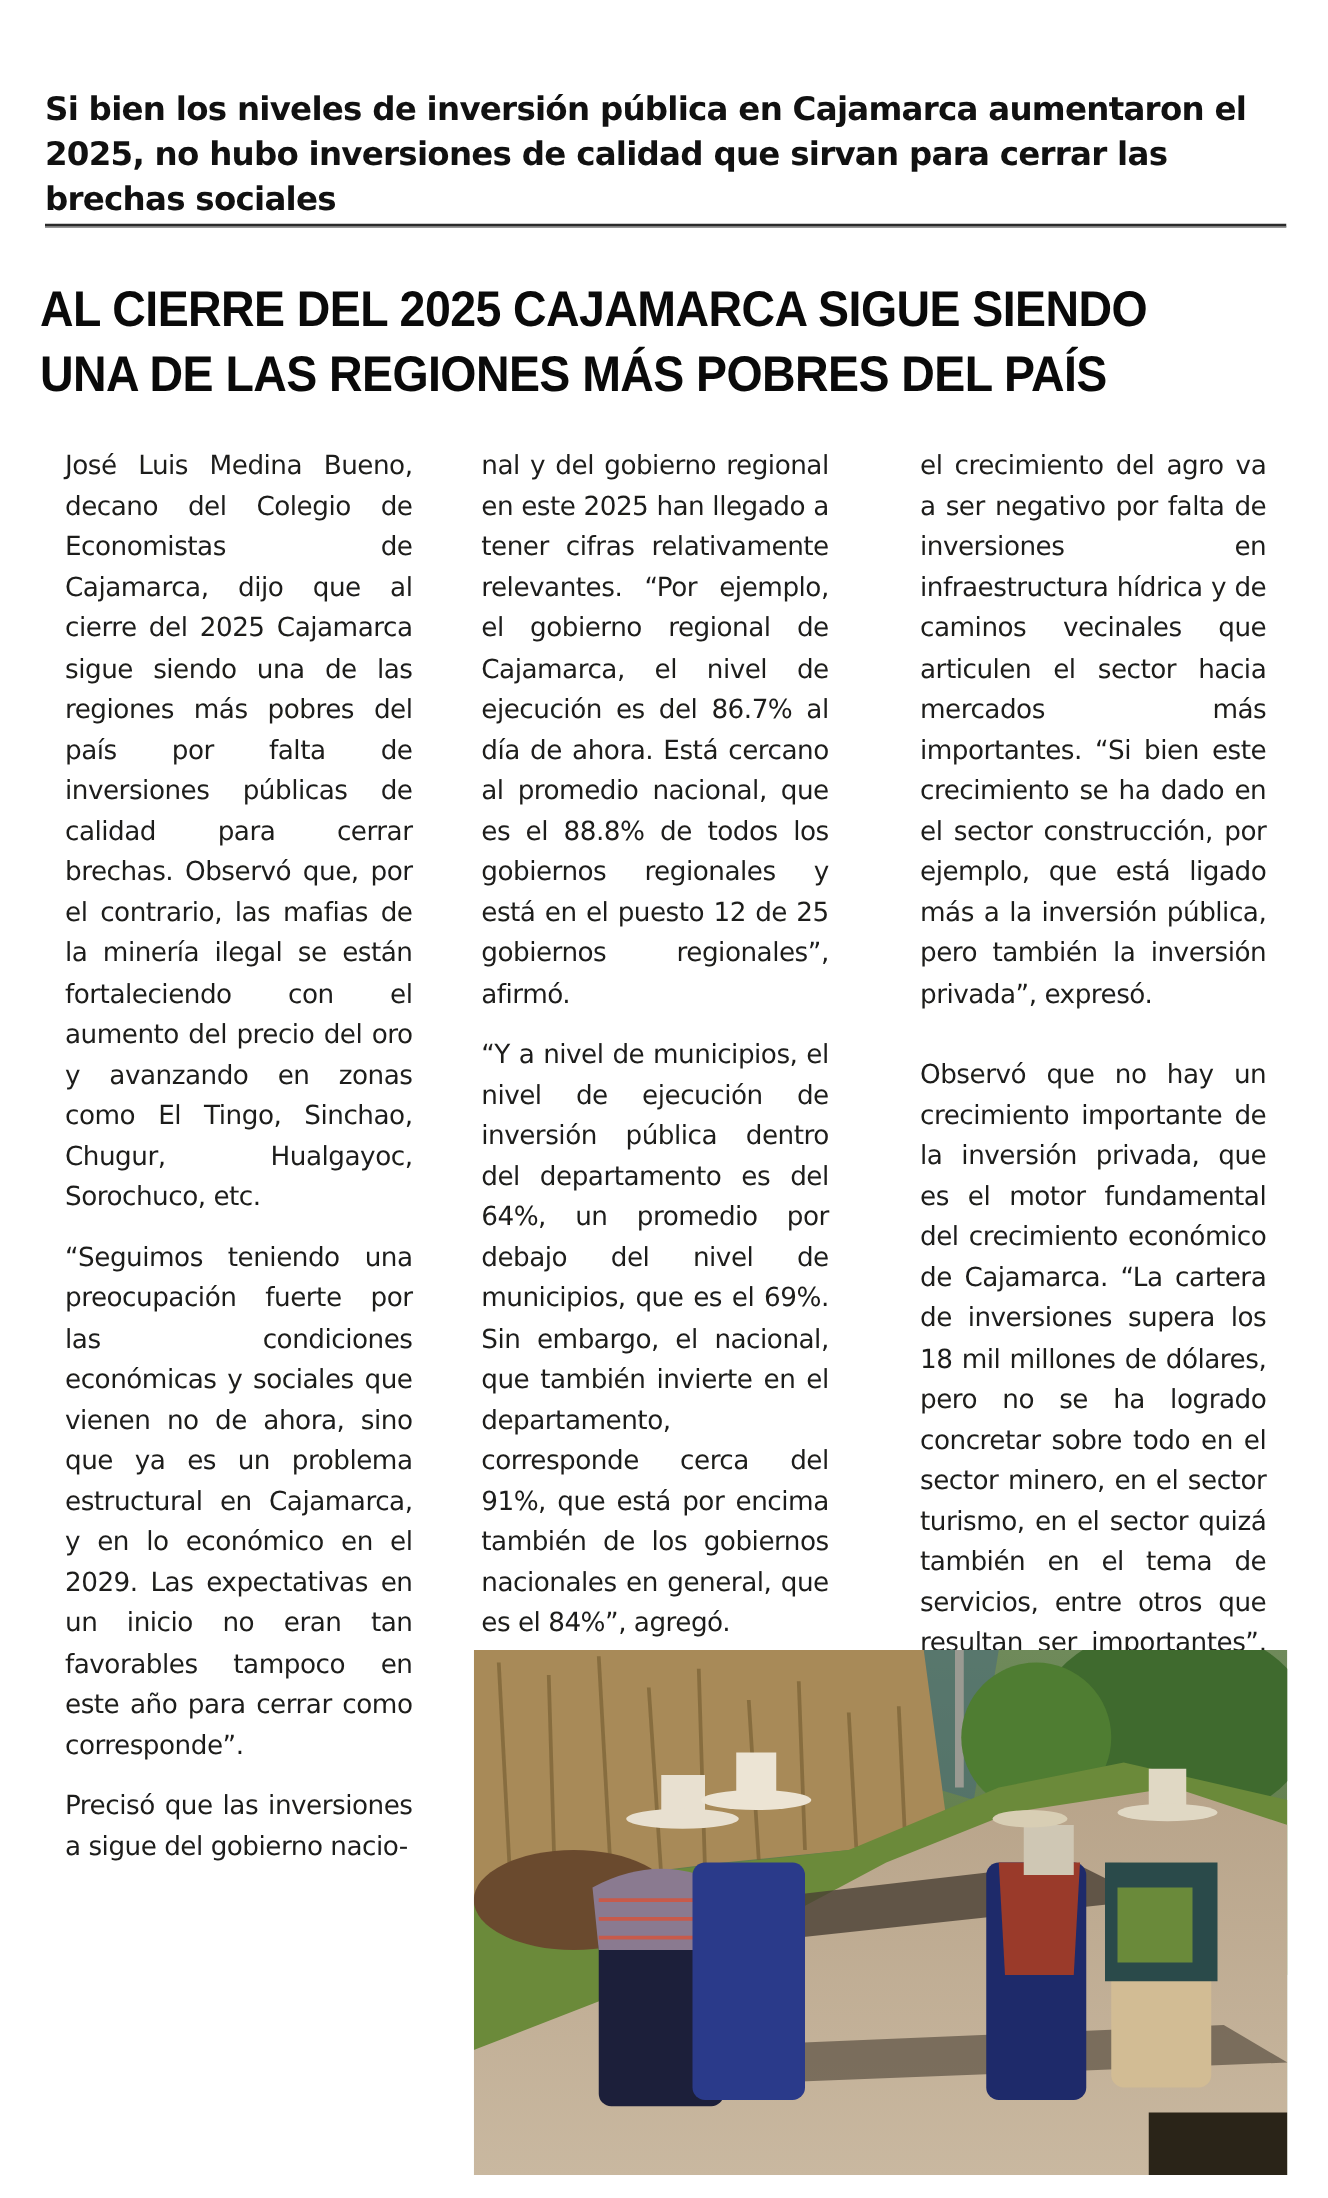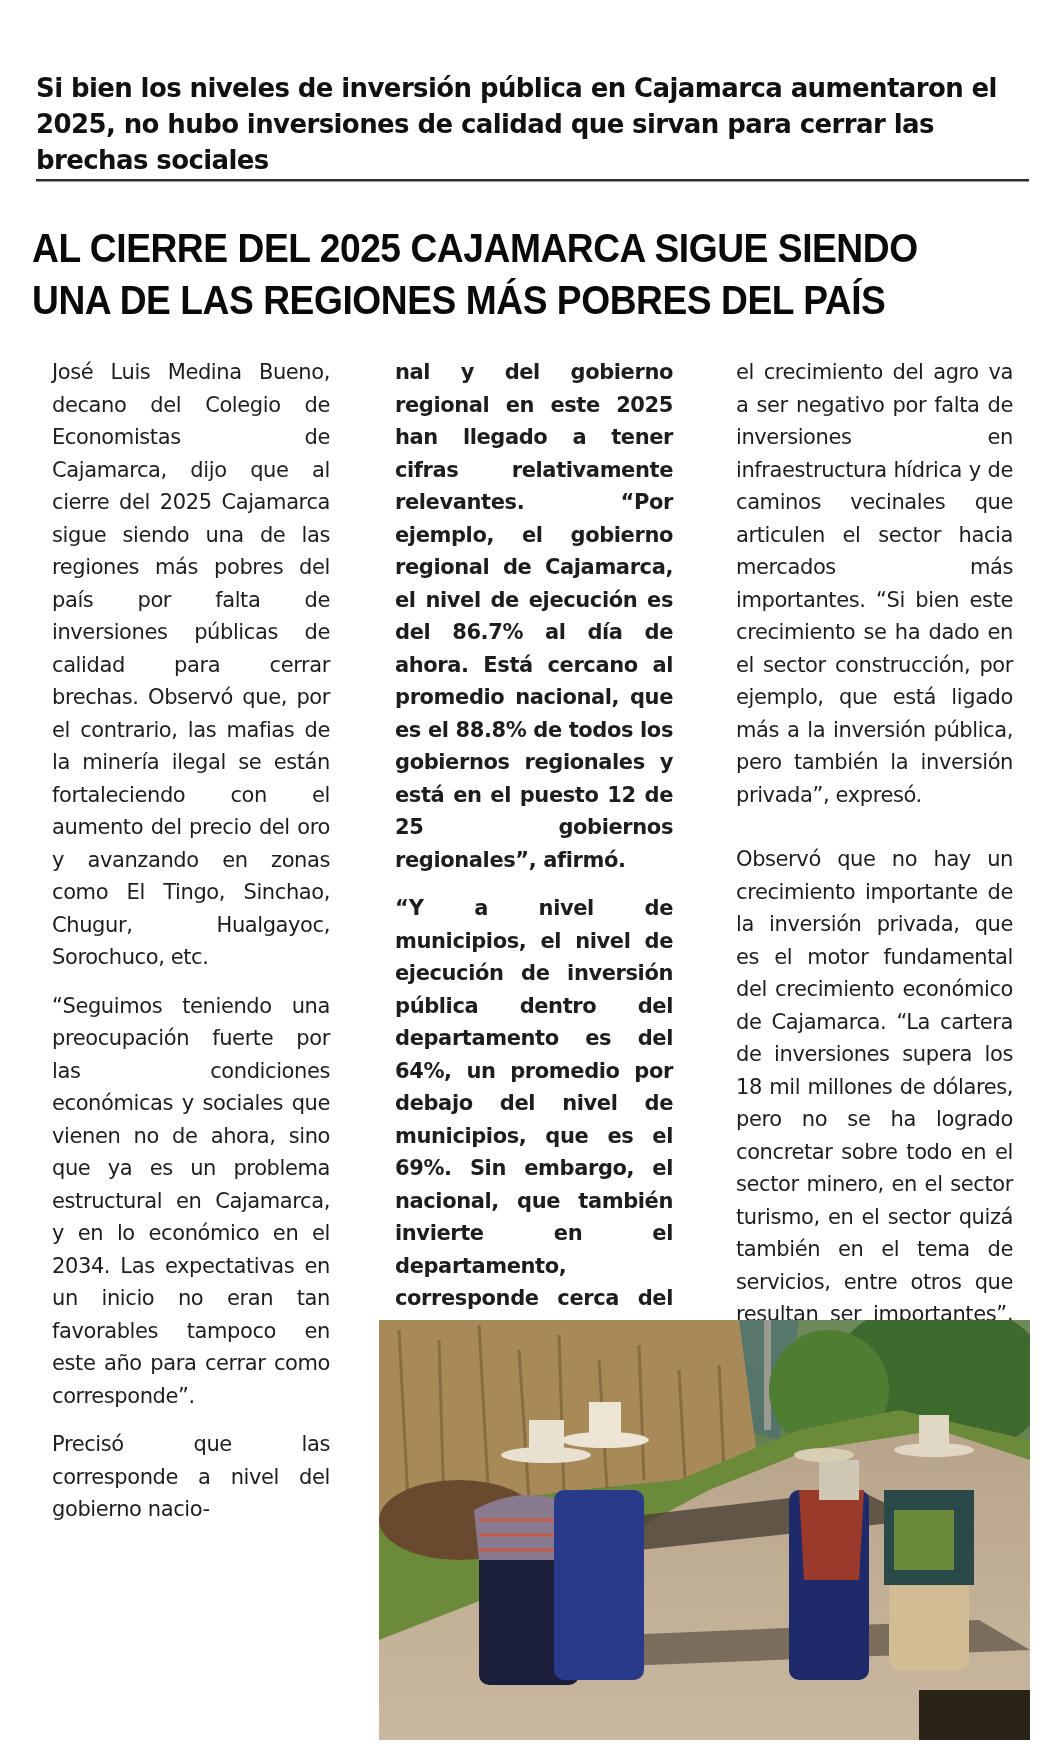--- a/index.html
+++ b/index.html
@@ -20,21 +20,21 @@
     transform: scaleX(0.93); transform-origin: left top; white-space: nowrap;
   }
   .col {
     position: absolute; top: 340px;
     font-family: "DejaVu Sans", sans-serif; font-size: 21px; line-height: 32.5px;
     color: #1d1d1b; text-align: justify; letter-spacing: -0.4px;
   }
   .col p { margin: 16px; }
   .col p.gap { margin-top: 32px; }
   .col1 { left: 36px; width: 310px; }
-  .col2 { left: 379px; width: 310px; font-weight: bold; }
+  .col2 { left: 369px; width: 310px; }
   .col3 { left: 720px; width: 309px; }
   .photo {
     position: absolute; left: 379px; top: 1320px; width: 651px; height: 420px;
     overflow: hidden;
   }
   .photo svg { display: block; width: 100%; height: 100%; }
 </style>
 </head>
 <body>
 
@@ -42,22 +42,22 @@
 
 <div class="rule"></div>
 
 <h1 class="headline" style="margin:0;">
   <span>AL CIERRE DEL 2025 CAJAMARCA SIGUE SIENDO</span><br>
   <span>UNA DE LAS REGIONES MÁS POBRES DEL PAÍS</span>
 </h1>
 
 <div class="col col1">
   <p>José Luis Medina Bueno, decano del Colegio de Economistas de Cajamarca, dijo que al cierre del 2025 Cajamarca sigue siendo una de las regiones más pobres del país por falta de inversiones públicas de calidad para cerrar brechas. Observó que, por el contrario, las mafias de la minería ilegal se están fortaleciendo con el aumento del precio del oro y avanzando en zonas como El Tingo, Sinchao, Chugur, Hualgayoc, Sorochuco, etc.</p>
-  <p>“Seguimos teniendo una preocupación fuerte por las condiciones económicas y sociales que vienen no de ahora, sino que ya es un problema estructural en Cajamarca, y en lo económico en el 2034. Las expectativas en un inicio no eran tan favorables tampoco en este año para cerrar como corresponde”.</p>
-  <p>Precisó que las corresponde a nivel del gobierno nacio-</p>
+  <p>“Seguimos teniendo una preocupación fuerte por las condiciones económicas y sociales que vienen no de ahora, sino que ya es un problema estructural en Cajamarca, y en lo económico en el 2029. Las expectativas en un inicio no eran tan favorables tampoco en este año para cerrar como corresponde”.</p>
+  <p>Precisó que las inversiones a sigue del gobierno nacio-</p>
 </div>
 
 <div class="col col2">
   <p>nal y del gobierno regional en este 2025 han llegado a tener cifras relativamente relevantes. “Por ejemplo, el gobierno regional de Cajamarca, el nivel de ejecución es del 86.7% al día de ahora. Está cercano al promedio nacional, que es el 88.8% de todos los gobiernos regionales y está en el puesto 12 de 25 gobiernos regionales”, afirmó.</p>
   <p>“Y a nivel de municipios, el nivel de ejecución de inversión pública dentro del departamento es del 64%, un promedio por debajo del nivel de municipios, que es el 69%. Sin embargo, el nacional, que también invierte en el departamento, corresponde cerca del 91%, que está por encima también de los gobiernos nacionales en general, que es el 84%”, agregó.</p>
   <p>Sostuvo, sin pobres, que</p>
 </div>
 
 <div class="col col3">
   <p>el crecimiento del agro va a ser negativo por falta de inversiones en infraestructura hídrica y de caminos vecinales que articulen el sector hacia mercados más importantes. “Si bien este crecimiento se ha dado en el sector construcción, por ejemplo, que está ligado más a la inversión pública, pero también la inversión privada”, expresó.</p>

